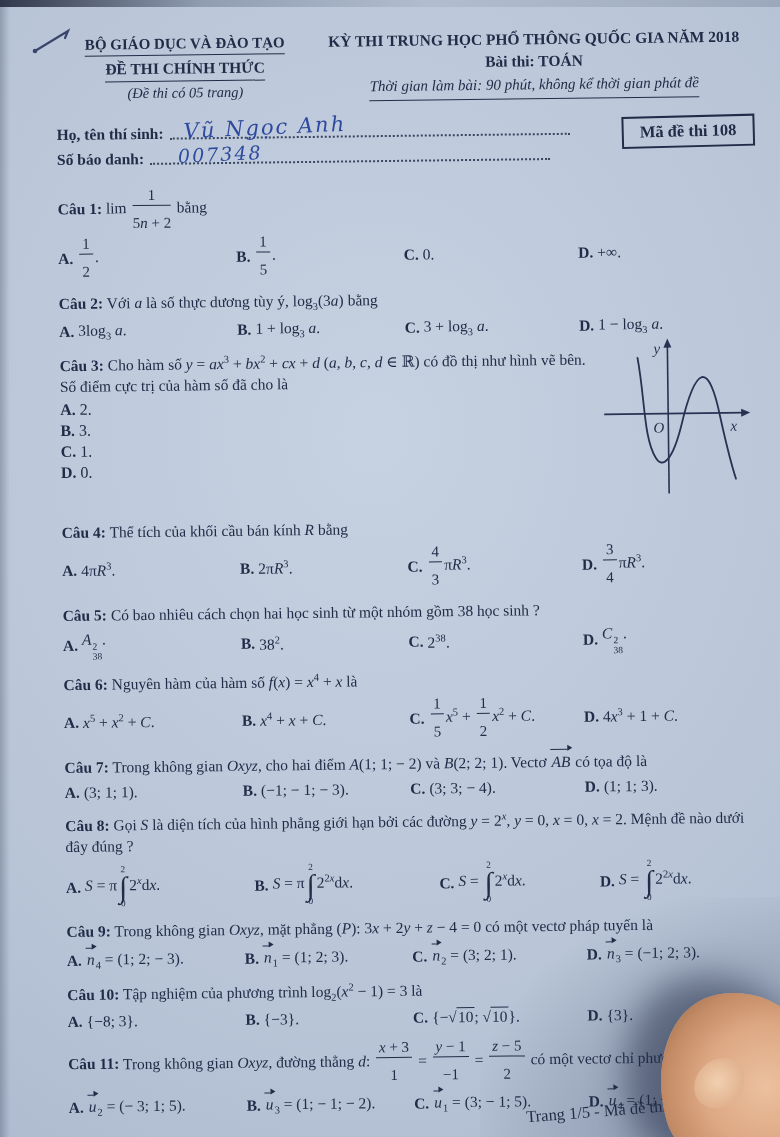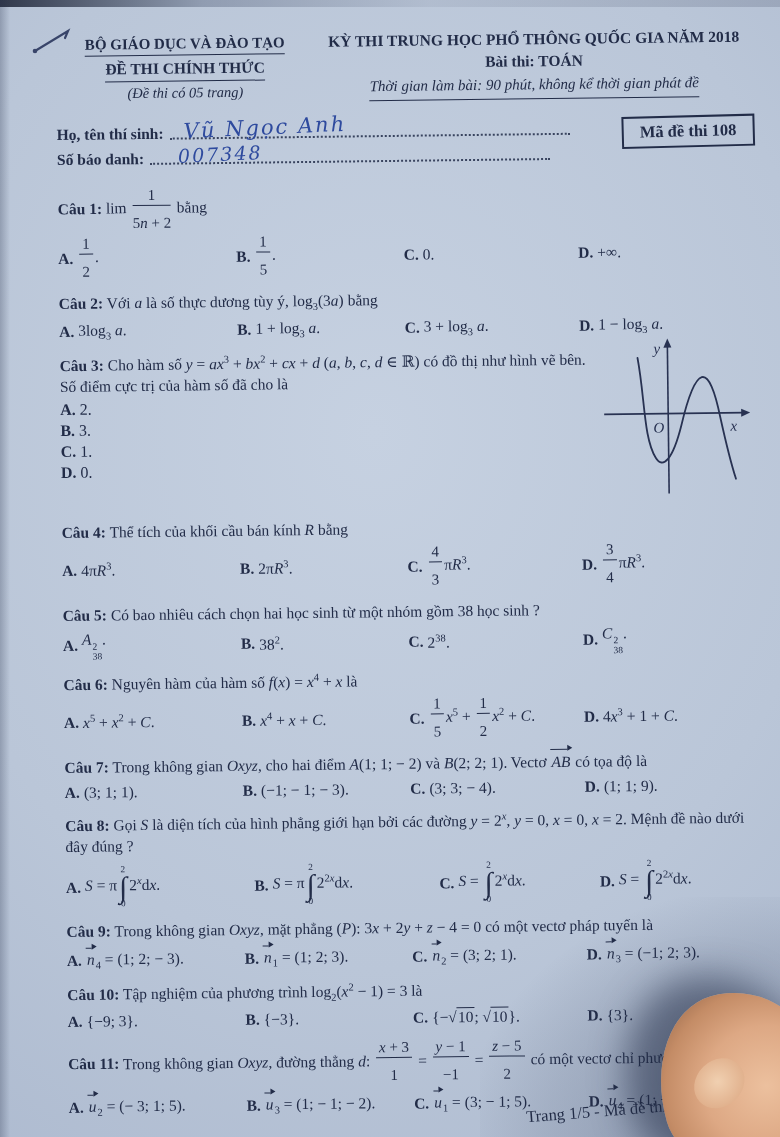--- a/index.html
+++ b/index.html
@@ -325,21 +325,21 @@
         <span class="opt opt2">
             <b class="ok">B.</b>
             <span>(−1; − 1; − 3).</span>
           </span>
         <span class="opt opt3">
             <b class="ok">C.</b>
             <span>(3; 3; − 4).</span>
           </span>
         <span class="opt opt4">
             <b class="ok">D.</b>
-            <span>(1; 1; 9).</span>
+            <span>(1; 1; 3).</span>
           </span>
       </div>
     </div>
 
     <div class="q q8">
       <div class="stem">
         <b class="ql">Câu 8:</b>
         <span>Gọi <i>S</i> là diện tích của hình phẳng giới hạn bởi các đường <i>y</i> = 2<sup><i>x</i></sup>, <i>y</i> = 0, <i>x</i> = 0, <i>x</i> = 2. Mệnh đề nào dưới đây đúng ?</span>
       </div>
       <div class="opts" style="margin-top:9px">
@@ -404,21 +404,21 @@
     </div>
 
     <div class="q">
       <div class="stem">
         <b class="ql">Câu 10:</b>
         <span>Tập nghiệm của phương trình log<sub>2</sub>(<i>x</i><sup>2</sup> − 1) = 3 là</span>
       </div>
       <div class="opts">
         <span class="opt opt1">
             <b class="ok">A.</b>
-            <span>{−9; 3}.</span>
+            <span>{−8; 3}.</span>
           </span>
         <span class="opt opt2">
             <b class="ok">B.</b>
             <span>{−3}.</span>
           </span>
         <span class="opt opt3">
             <b class="ok">C.</b>
             <span>{−√<span class="r">10</span>; √<span class="r">10</span>}.</span>
           </span>
         <span class="opt opt4">

